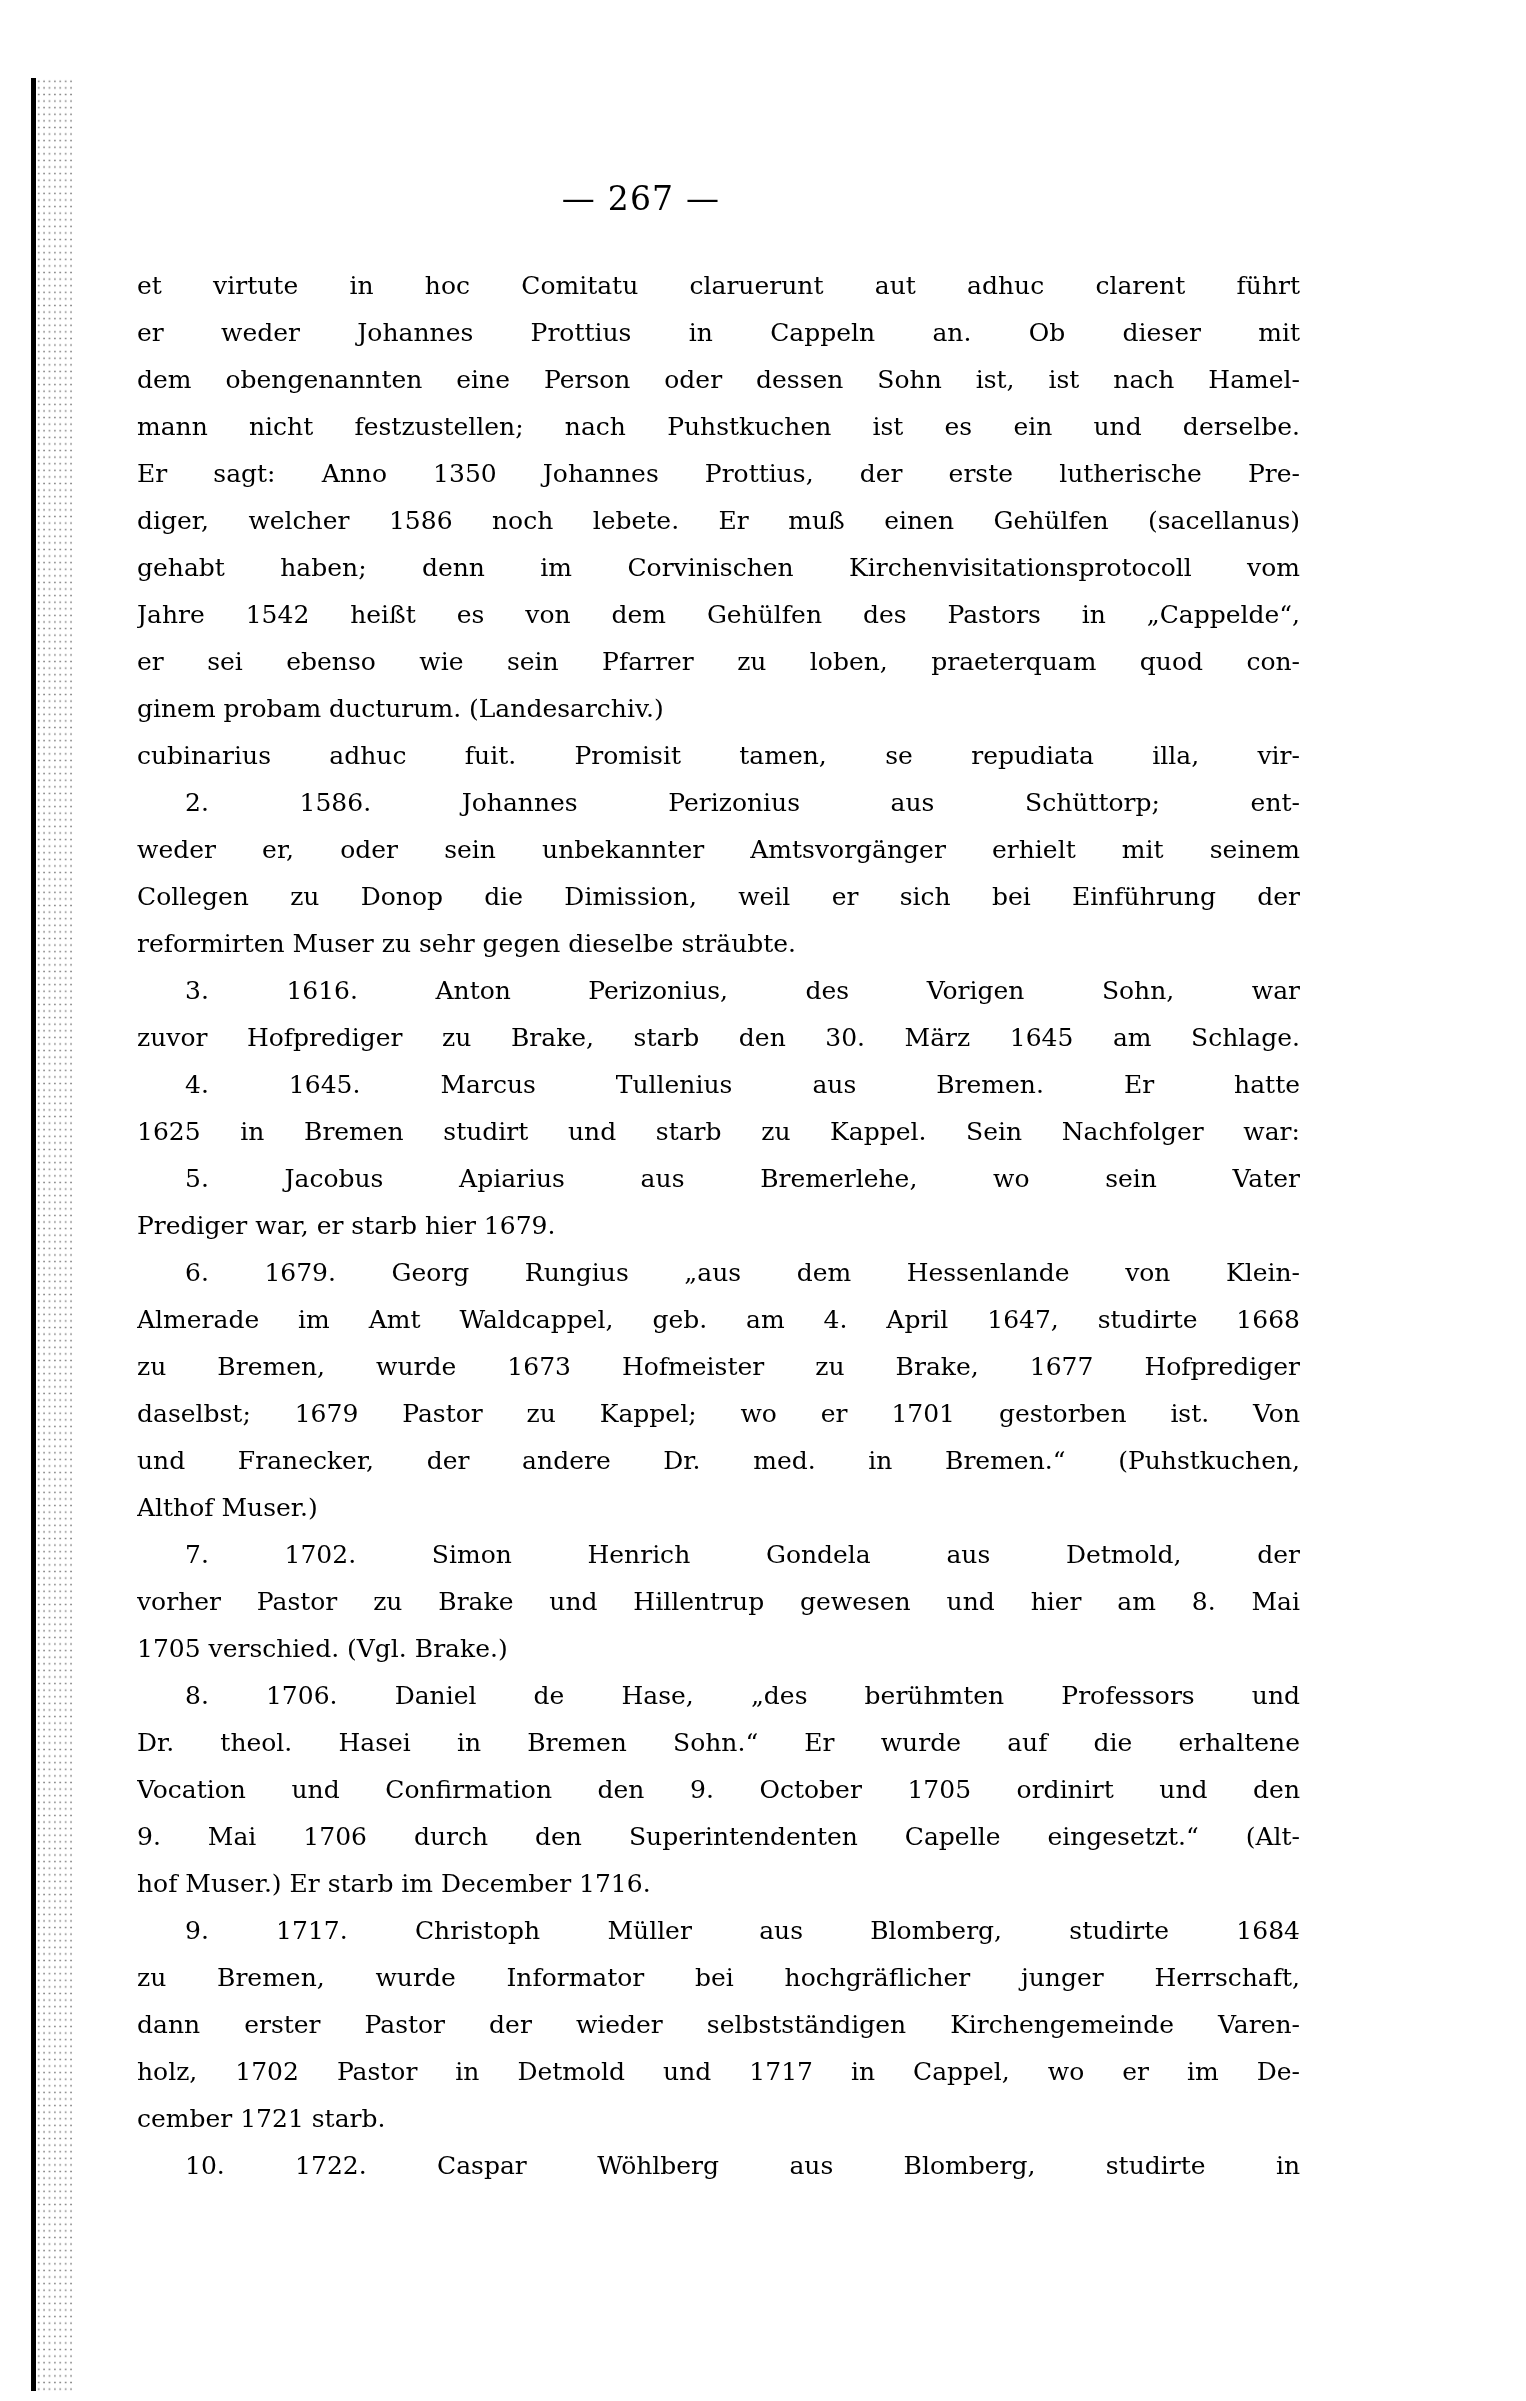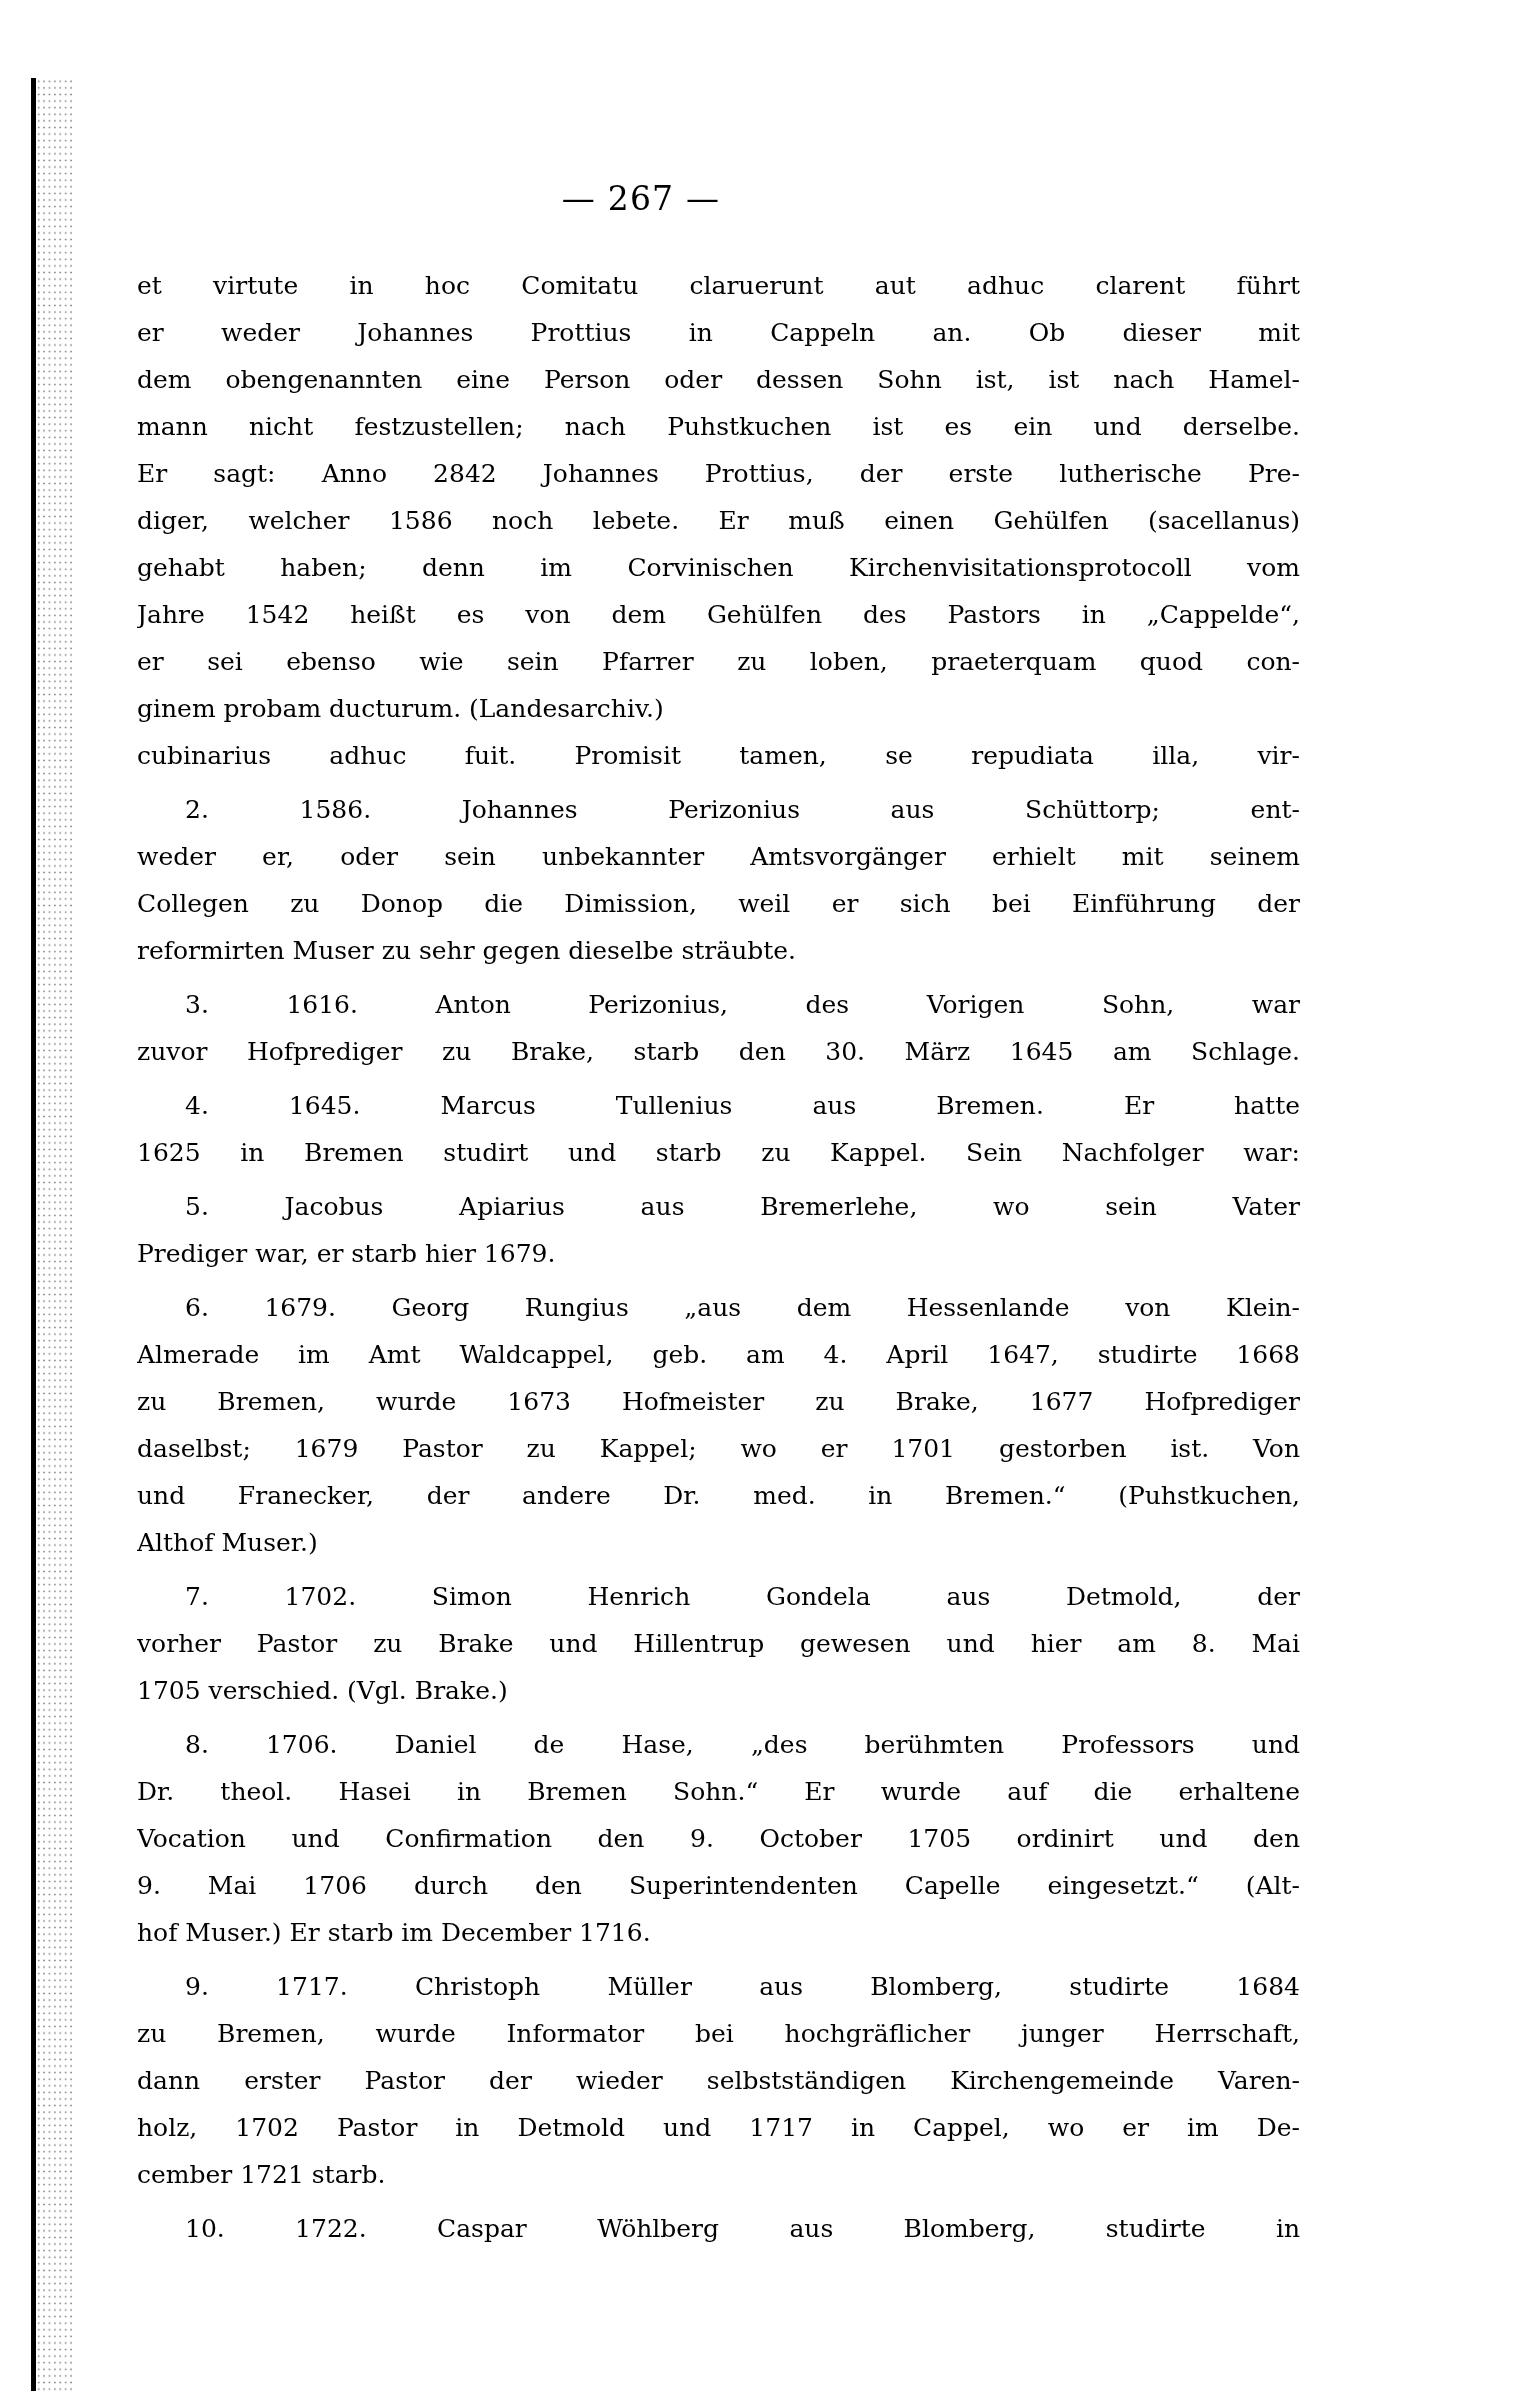--- a/index.html
+++ b/index.html
@@ -9,36 +9,36 @@
                background: #000; }
   .scan-noise { position: absolute; left: 36px; top: 78px; width: 36px; height: 2313px;
                 background-image: radial-gradient(#000 0.6px, transparent 1px);
                 background-size: 5.4px 6.6px; opacity: 0.45; }
   .page-number { position: absolute; top: 179px; left: 0; width: 1282px; text-align: center;
                  font-size: 33px; letter-spacing: 1.2px; }
   .text-block { position: absolute; left: 137px; top: 262px; width: 1163px; }
   .line { font-size: 25px; line-height: 47px; height: 47px; white-space: nowrap;
           text-align: justify; text-align-last: justify; overflow: hidden; }
   .line.last { text-align-last: left; }
-  .line.indent { padding-left: 48px; margin-top: 7px; }
+  .line.indent { padding-left: 48px; }
 </style>
 </head>
 <body>
 
 <div class="scan-edge"></div>
 <div class="scan-noise"></div>
 
 <div class="page-number">— 267 —</div>
 
 <div class="text-block" id="text-block">
     <div class="line">et virtute in hoc Comitatu claruerunt aut adhuc clarent führt</div>
     <div class="line">er weder Johannes Prottius in Cappeln an. Ob dieser mit</div>
     <div class="line">dem obengenannten eine Person oder dessen Sohn ist, ist nach Hamel-</div>
     <div class="line">mann nicht festzustellen; nach Puhstkuchen ist es ein und derselbe.</div>
-    <div class="line">Er sagt: Anno 2842 Johannes Prottius, der erste lutherische Pre-</div>
+    <div class="line">Er sagt: Anno 1350 Johannes Prottius, der erste lutherische Pre-</div>
     <div class="line">diger, welcher 1586 noch lebete. Er muß einen Gehülfen (sacellanus)</div>
     <div class="line">gehabt haben; denn im Corvinischen Kirchenvisitationsprotocoll vom</div>
     <div class="line">Jahre 1542 heißt es von dem Gehülfen des Pastors in „Cappelde“,</div>
     <div class="line">er sei ebenso wie sein Pfarrer zu loben, praeterquam quod con-</div>
     <div class="line last">ginem probam ducturum. (Landesarchiv.)</div>
     <div class="line">cubinarius adhuc fuit. Promisit tamen, se repudiata illa, vir-</div>
     <div class="line indent">2. 1586. Johannes Perizonius aus Schüttorp; ent-</div>
     <div class="line">weder er, oder sein unbekannter Amtsvorgänger erhielt mit seinem</div>
     <div class="line">Collegen zu Donop die Dimission, weil er sich bei Einführung der</div>
     <div class="line last">reformirten Muser zu sehr gegen dieselbe sträubte.</div>

